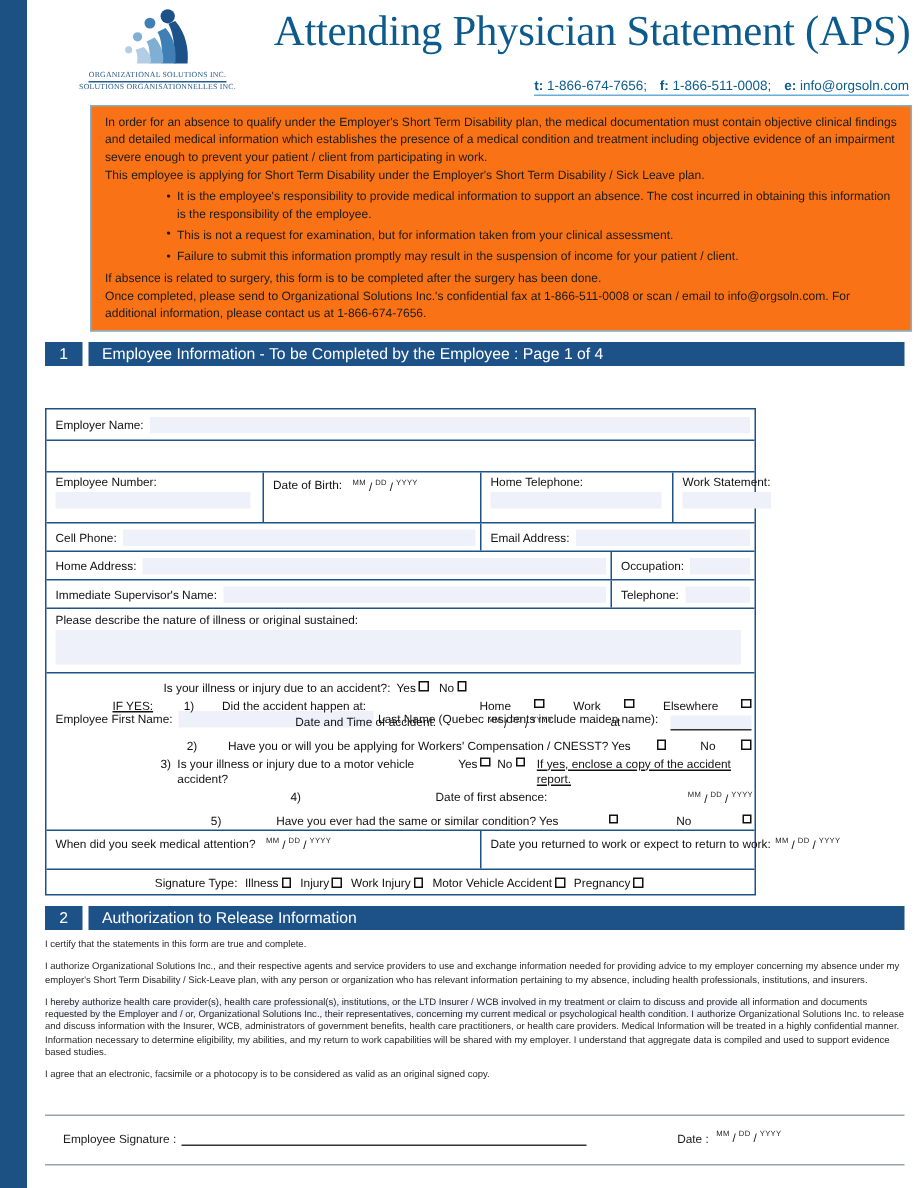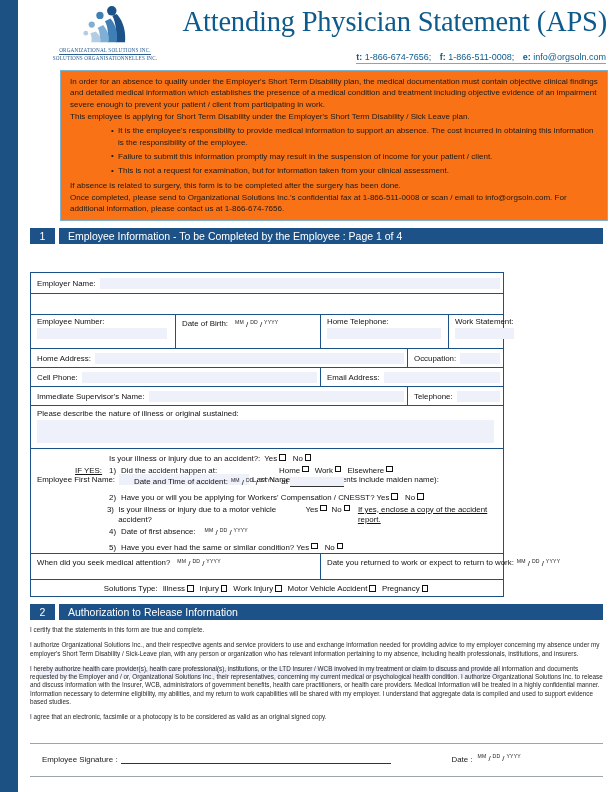--- a/index.html
+++ b/index.html
@@ -196,21 +196,21 @@
   
   .cbox {
     display: inline-block;
     width: 6.5px; height: 6.5px;
     border: 1px solid #111;
     background: #fff;
     vertical-align: -0.5px;
     margin: 0 2px;
   }
   .acc-line { display: flex; align-items: flex-start; line-height: 10.5px; padding-left: 78px; }
-  .acc-line.indent-if { padding-left: 44px; }
+  .acc-line.indent-if { padding-left: 44px; justify-content: space-between; }
   .ifyes { text-decoration: underline; font-weight: normal; width: 34px; display:inline-block; }
   .acc-num { width: 12px; display: inline-block; }
   .underline-note { text-decoration: underline; margin-left: 6px; }
   .blankline {
     display: inline-block;
     background: #eef1fa;
     border-bottom: 1px solid #333;
     width: 54px; height: 10px;
     margin: 0 2px;
     vertical-align: -1px;
@@ -295,22 +295,22 @@
         <b>e:</b>
         <span>info@orgsoln.com</span>
       </div>
     </div>
 
     <div class="intro-box" style="top:70px;">
       <p>In order for an absence to qualify under the Employer's Short Term Disability plan, the medical documentation must contain objective clinical findings and detailed medical information which establishes the presence of a medical condition and treatment including objective evidence of an impairment severe enough to prevent your patient / client from participating in work.</p>
       <p>This employee is applying for Short Term Disability under the Employer's Short Term Disability / Sick Leave plan.</p>
       <ul>
         <li>It is the employee's responsibility to provide medical information to support an absence. The cost incurred in obtaining this information is the responsibility of the employee.</li>
+        <li>This is not a request for examination, but for information taken from your clinical assessment.</li>
         <li>Failure to submit this information promptly may result in the suspension of income for your patient / client.</li>
-        <li>This is not a request for examination, but for information taken from your clinical assessment.</li>
       </ul>
       <p>If absence is related to surgery, this form is to be completed after the surgery has been done.</p>
       <p>Once completed, please send to Organizational Solutions Inc.'s confidential fax at 1-866-511-0008 or scan / email to info@orgsoln.com. For additional information, please contact us at 1-866-674-7656.</p>
     </div>
 
     <div class="section-bar" style="left:12px; top:228px; width:573px;">
       <div class="section-num">1</div>
       <div class="section-title">Employee Information - To be Completed by the Employee : Page 1 of 4</div>
     </div>
 
@@ -362,37 +362,37 @@
           <span class="flabel">Home Telephone:</span>
           <span class="finput"></span>
         </div>
         <div class="fcell stacked" style="flex:1;">
           <span class="flabel">Work Statement:</span>
           <span class="finput"></span>
         </div>
       </div>
 
       <div class="frow" style="height:19px;">
+        <div class="fcell" style="flex:0 0 290px;">
+          <span class="flabel">Cell Phone:</span>
+          <span class="finput"></span>
+        </div>
+        <div class="fcell" style="flex:1;">
+          <span class="flabel">Email Address:</span>
+          <span class="finput"></span>
+        </div>
+      </div>
+
+      <div class="frow" style="height:19px;">
         <div class="fcell" style="flex:0 0 377px;">
           <span class="flabel">Home Address:</span>
           <span class="finput"></span>
         </div>
         <div class="fcell" style="flex:1;">
           <span class="flabel">Occupation:</span>
-          <span class="finput"></span>
-        </div>
-      </div>
-
-      <div class="frow" style="height:19px;">
-        <div class="fcell" style="flex:0 0 290px;">
-          <span class="flabel">Cell Phone:</span>
-          <span class="finput"></span>
-        </div>
-        <div class="fcell" style="flex:1;">
-          <span class="flabel">Email Address:</span>
           <span class="finput"></span>
         </div>
       </div>
 
       <div class="frow" style="height:19px;">
         <div class="fcell" style="flex:0 0 377px;">
           <span class="flabel">Immediate Supervisor's Name:</span>
           <span class="finput"></span>
         </div>
         <div class="fcell" style="flex:1;">
@@ -548,21 +548,21 @@
               <span class="dbox yy"></span>
               <span class="dcap">YYYY</span>
             </span>
           </span>
         </div>
       </div>
 
       <div class="frow" style="height:16px;">
         <div class="fcell" style="flex:1; justify-content:center; padding:0;">
           <div class="dis-row">
-            <span style="margin-right:5px;">Solutions Type:</span>
+            <span style="margin-right:5px;">Signature Type:</span>
             <span>Illness</span>
             <span class="cbox"></span>
             <span style="margin-left:4px;">Injury</span>
             <span class="cbox"></span>
             <span style="margin-left:4px;">Work Injury</span>
             <span class="cbox"></span>
             <span style="margin-left:4px;">Motor Vehicle Accident</span>
             <span class="cbox"></span>
             <span style="margin-left:4px;">Pregnancy</span>
             <span class="cbox"></span>

